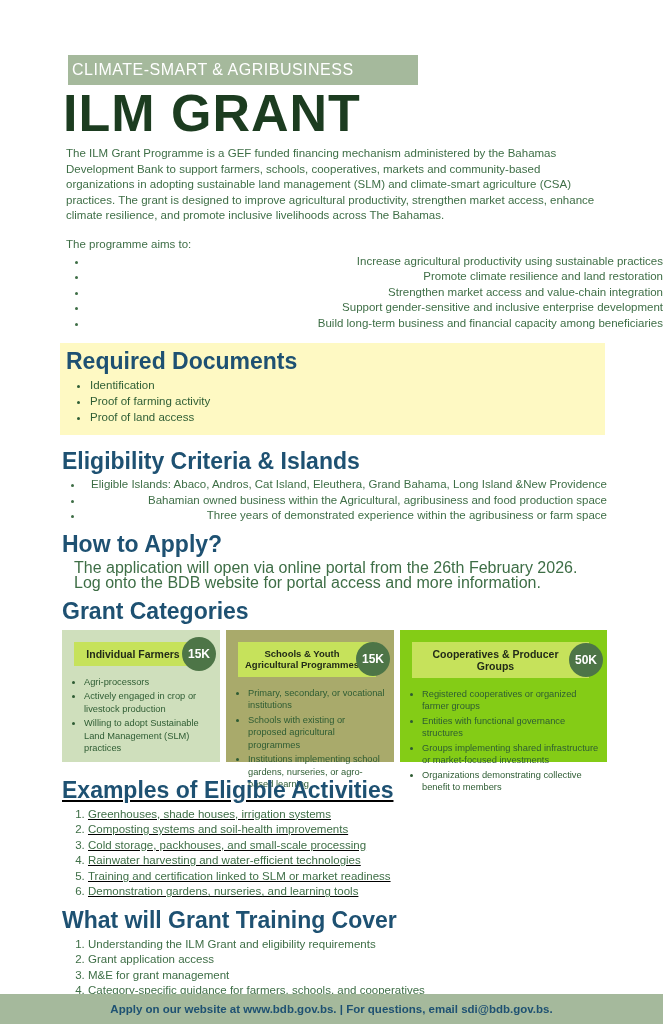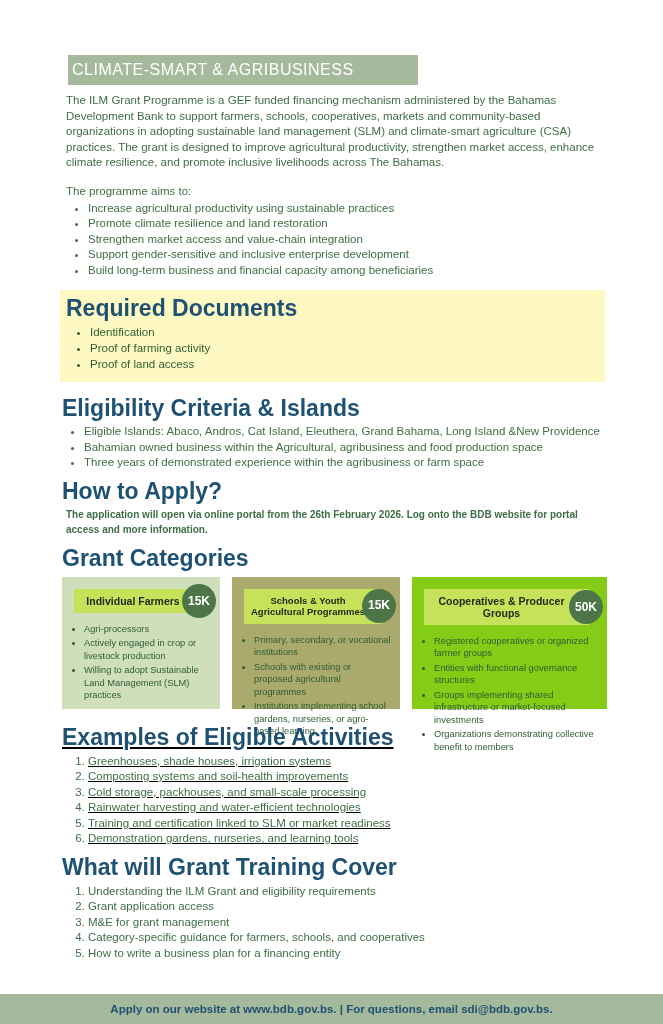--- a/index.html
+++ b/index.html
@@ -19,38 +19,38 @@
     margin:4px 0 0 63px; color:#1c3c20;
     font-size:52px; line-height:0.95; font-weight:800; letter-spacing:1px;
   }
   
   .intro {
     margin:8px 0 0 66px; width:536px;
     font-size:11.5px; line-height:15.5px; color:#3e6e46;
   }
   .aims { margin:12px 0 0 66px; }
   .aims-label { font-size:11.5px; line-height:16px; color:#3e6e46; }
-  ul.green-list { margin:2px 0 0; padding-left:22px; }
+  ul.green-list { margin:2px 0 0; padding-left:22px;text-align:right; }
   ul.green-list li { font-size:11.5px; line-height:15.5px; color:#3e6e46; }
   
   .req-band {
     margin:12px 0 0 60px; width:545px; box-sizing:border-box;
     background:#fef9c3; padding:4px 10px 10px 6px;
   }
   h2.head { margin:0; font-size:23px; line-height:28px; font-weight:bold; color:#1e5172; }
   .req-cols { display:flex; margin-top:2px; }
   .req-cols ul { margin:0; padding-left:24px; }
   .req-cols ul li { font-size:11.5px; line-height:16px; color:#2f5e35; }
   .req-col1 { width:176px; flex:0 0 auto; }
   
   .section { margin:12px 0 0 62px; width:545px; }
   .section.tight { margin-top:6px; }
-  .section p.body { margin:2px 0 0 4px; width:520px; font-size:10px; line-height:15.5px; color:#3e6e46;font-weight:bold; }
-  
-  .cards { display:flex; gap:12px; margin-top:5px; }
+  .section p.body { margin:2px 0 0 12px; width:520px; font-size:16px; line-height:15.5px; color:#3e6e46; }
+  
+  .cards { display:flex; gap:6px; margin-top:5px; }
   .card { box-sizing:border-box; height:132px; padding:12px 8px 8px; }
   .card1 { width:158px; flex:0 0 auto; background:#cfdfbc; }
   .card2 { width:168px; flex:0 0 auto; background:#a9aa6b; }
   .card3 { flex:1; background:#84cc16; }
   .card-head {
     position:relative; margin:0 10px 0 4px; background:#c6e25b;
     padding:6px 16px 6px 6px; text-align:center;
     font-weight:bold; color:#222b18;
   }
   .card1 .card-head { font-size:10.5px; }
@@ -77,20 +77,21 @@
 </style>
 </head>
 <body>
 
 <div class="page">
 
   <div class="banner">
     <span>CLIMATE-SMART &amp; AGRIBUSINESS</span>
   </div>
 
+  <h1 class="title">ILM GRANT</h1>
 
   <p class="intro">The ILM Grant Programme is a GEF funded financing mechanism administered by the Bahamas Development Bank to support farmers, schools, cooperatives, markets and community-based organizations in adopting sustainable land management (SLM) and climate-smart agriculture (CSA) practices. The grant is designed to improve agricultural productivity, strengthen market access, enhance climate resilience, and promote inclusive livelihoods across The Bahamas.</p>
 
   <div class="aims">
     <div class="aims-label">The programme aims to:</div>
     <ul class="green-list">
       <li>Increase agricultural productivity using sustainable practices</li>
       <li>Promote climate resilience and land restoration</li>
       <li>Strengthen market access and value-chain integration</li>
       <li>Support gender-sensitive and inclusive enterprise development</li>

